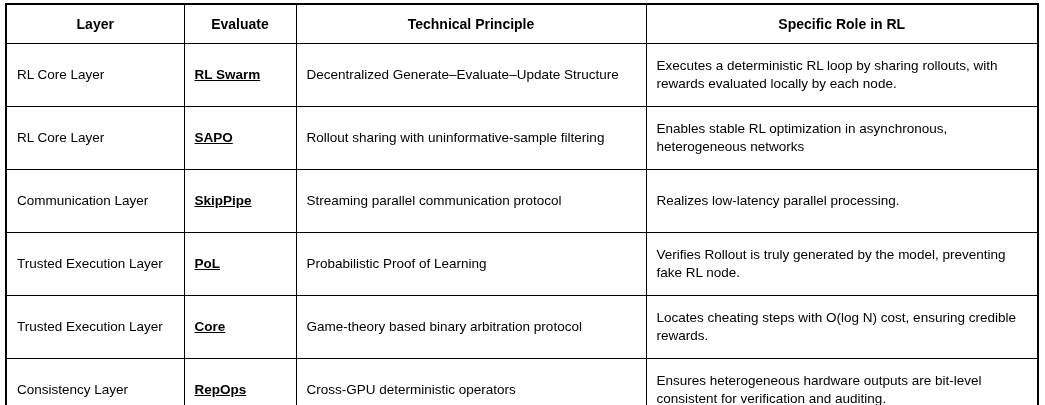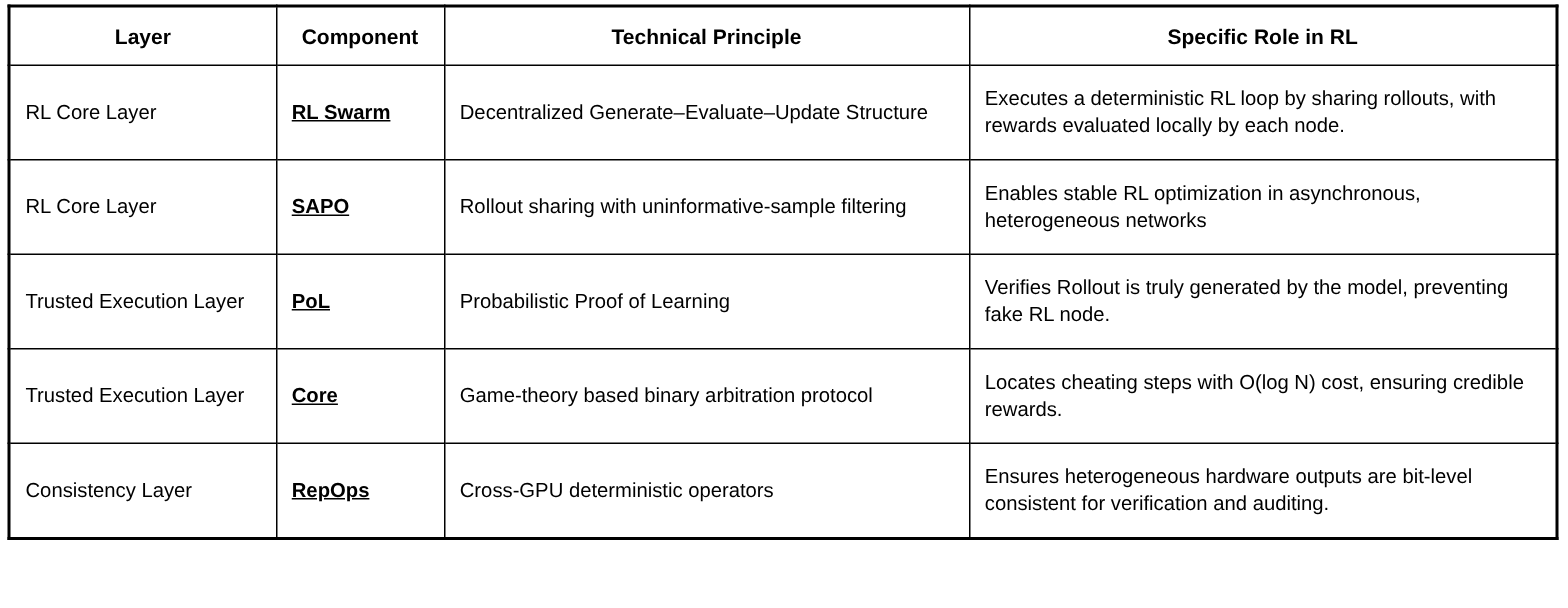--- a/index.html
+++ b/index.html
@@ -64,37 +64,43 @@
   <table class="rl-table">
     <colgroup>
       <col class="col-layer">
       <col class="col-component">
       <col class="col-principle">
       <col class="col-role">
     </colgroup>
     <thead>
       <tr>
         <th>Layer</th>
-        <th>Component</th>
+        <th>Evaluate</th>
         <th>Technical Principle</th>
         <th>Specific Role in RL</th>
       </tr>
     </thead>
     <tbody>
       <tr>
         <td class="cell-layer">RL Core Layer</td>
         <td class="cell-component">RL Swarm</td>
         <td class="cell-principle">Decentralized Generate–Evaluate–Update Structure</td>
         <td class="cell-role">Executes a deterministic RL loop by sharing rollouts, with rewards evaluated locally by each node.</td>
       </tr>
       <tr>
         <td class="cell-layer">RL Core Layer</td>
         <td class="cell-component">SAPO</td>
         <td class="cell-principle">Rollout sharing with uninformative-sample filtering</td>
         <td class="cell-role">Enables stable RL optimization in asynchronous, heterogeneous networks</td>
+      </tr>
+      <tr>
+        <td class="cell-layer">Communication Layer</td>
+        <td class="cell-component">SkipPipe</td>
+        <td class="cell-principle">Streaming parallel communication protocol</td>
+        <td class="cell-role">Realizes low-latency parallel processing.</td>
       </tr>
       <tr>
         <td class="cell-layer">Trusted Execution Layer</td>
         <td class="cell-component">PoL</td>
         <td class="cell-principle">Probabilistic Proof of Learning</td>
         <td class="cell-role">Verifies Rollout is truly generated by the model, preventing fake RL node.</td>
       </tr>
       <tr>
         <td class="cell-layer">Trusted Execution Layer</td>
         <td class="cell-component">Core</td>

